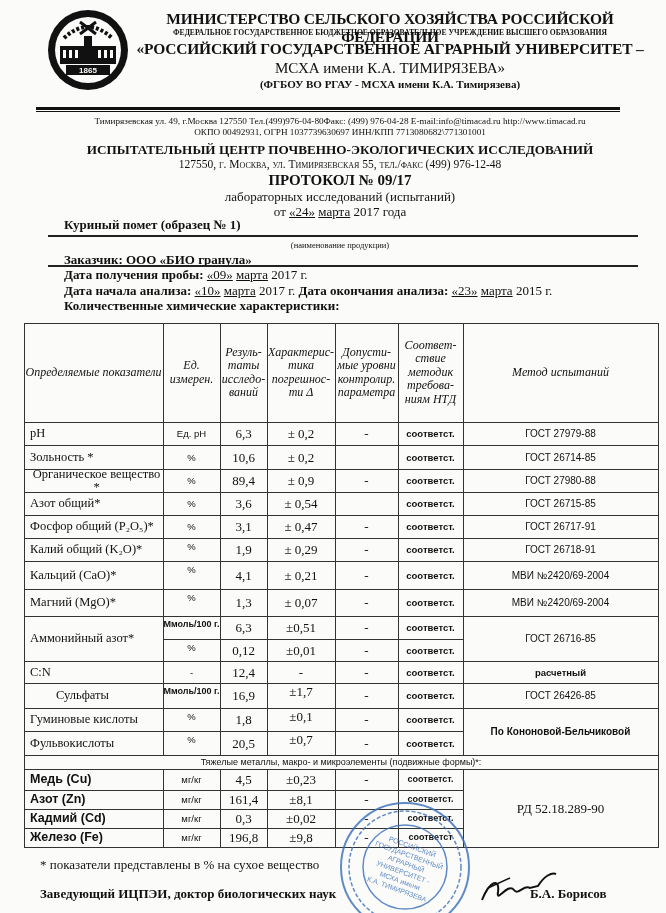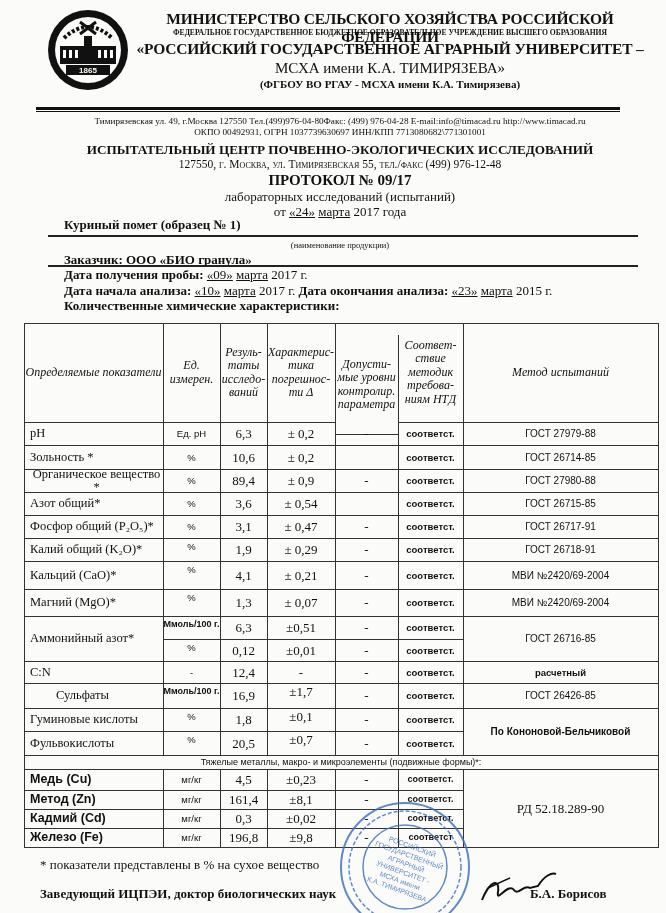--- a/index.html
+++ b/index.html
@@ -97,21 +97,21 @@
 <div id="d1" class="abs"><b>Дата получения пробы: </b><u>«09»</u> <u>марта</u><span> 2017 г.</span></div>
 <div id="d2" class="abs"><b>Дата начала анализа: </b><u>«10»</u> <u>марта</u><span> 2017 г. </span><b>Дата окончания анализа: </b><u>«23»</u> <u>марта</u><span> 2015 г.</span></div>
 <div id="qc" class="abs">Количественные химические характеристики:</div>
 
 <div id="tablebox" class="abs"></div>
 <div id="cells">
     <div class="cell hd" style="left: 24px; top: 323px; width: 140px; height: 100px;">Определяемые показатели</div>
     <div class="cell hd" style="left: 163px; top: 323px; width: 58px; height: 100px;">Ед. измерен.</div>
     <div class="cell hd" style="left: 220px; top: 323px; width: 48px; height: 100px;">Резуль-таты исследо-ваний</div>
     <div class="cell hd" style="left: 267px; top: 323px; width: 69px; height: 100px;">Характерис-тика погрешнос-ти Δ</div>
-    <div class="cell hd" style="left: 335px; top: 323px; width: 64px; height: 100px; margin-top: 12px;">Допусти-мые уровни контролир. параметра</div>
+    <div class="cell hd" style="left: 335px; top: 323px; width: 64px; height: 100px;">Допусти-мые уровни контролир. параметра</div>
     <div class="cell hd" style="left: 398px; top: 323px; width: 66px; height: 100px;">Соответ-ствие методик требова-ниям НТД</div>
     <div class="cell hd" style="left: 463px; top: 323px; width: 196px; height: 100px;">Метод испытаний</div>
     <div class="cell l" style="left: 24px; top: 422px; width: 140px; height: 24px;">pH</div>
     <div class="cell unit" style="left: 163px; top: 422px; width: 58px; height: 24px;">Ед. pH</div>
     <div class="cell val" style="left: 220px; top: 422px; width: 48px; height: 24px;">6,3</div>
     <div class="cell val" style="left: 267px; top: 422px; width: 69px; height: 24px;">± 0,2</div>
     <div class="cell val" style="left: 335px; top: 422px; width: 64px; height: 24px;">-</div>
     <div class="cell sm" style="left: 398px; top: 422px; width: 66px; height: 24px;">соответст.</div>
     <div class="cell meth" style="left: 463px; top: 422px; width: 196px; height: 24px;">ГОСТ 27979-88</div>
     <div class="cell l" style="left: 24px; top: 445px; width: 140px; height: 25px;">Зольность *</div>
@@ -202,21 +202,21 @@
     <div class="cell val" style="left: 335px; top: 731px; width: 64px; height: 25px;">-</div>
     <div class="cell sm" style="left: 398px; top: 731px; width: 66px; height: 25px;">соответст.</div>
     <div class="cell meth b" style="left: 463px; top: 708px; width: 196px; height: 48px;">По Кононовой-Бельчиковой</div>
     <div class="cell sm2" style="left: 24px; top: 755px; width: 635px; height: 15px;">Тяжелые металлы, макро- и микроэлементы (подвижные формы)*:</div>
     <div class="cell l metal" style="left: 24px; top: 769px; width: 140px; height: 22px;">Медь (Cu)</div>
     <div class="cell unit" style="left: 163px; top: 769px; width: 58px; height: 22px;">мг/кг</div>
     <div class="cell val" style="left: 220px; top: 769px; width: 48px; height: 22px;">4,5</div>
     <div class="cell val" style="left: 267px; top: 769px; width: 69px; height: 22px;">±0,23</div>
     <div class="cell val" style="left: 335px; top: 769px; width: 64px; height: 22px;">-</div>
     <div class="cell sm2 b" style="left: 398px; top: 769px; width: 66px; height: 22px;">соответст.</div>
-    <div class="cell l metal" style="left: 24px; top: 790px; width: 140px; height: 20px;">Метод (Zn)</div>
+    <div class="cell l metal" style="left: 24px; top: 790px; width: 140px; height: 20px;">Азот (Zn)</div>
     <div class="cell unit" style="left: 163px; top: 790px; width: 58px; height: 20px;">мг/кг</div>
     <div class="cell val" style="left: 220px; top: 790px; width: 48px; height: 20px;">161,4</div>
     <div class="cell val" style="left: 267px; top: 790px; width: 69px; height: 20px;">±8,1</div>
     <div class="cell val" style="left: 335px; top: 790px; width: 64px; height: 20px;">-</div>
     <div class="cell sm2 b" style="left: 398px; top: 790px; width: 66px; height: 20px;">соответст.</div>
     <div class="cell l metal" style="left: 24px; top: 809px; width: 140px; height: 20px;">Кадмий (Cd)</div>
     <div class="cell unit" style="left: 163px; top: 809px; width: 58px; height: 20px;">мг/кг</div>
     <div class="cell val" style="left: 220px; top: 809px; width: 48px; height: 20px;">0,3</div>
     <div class="cell val" style="left: 267px; top: 809px; width: 69px; height: 20px;">±0,02</div>
     <div class="cell val" style="left: 335px; top: 809px; width: 64px; height: 20px;">-</div>

